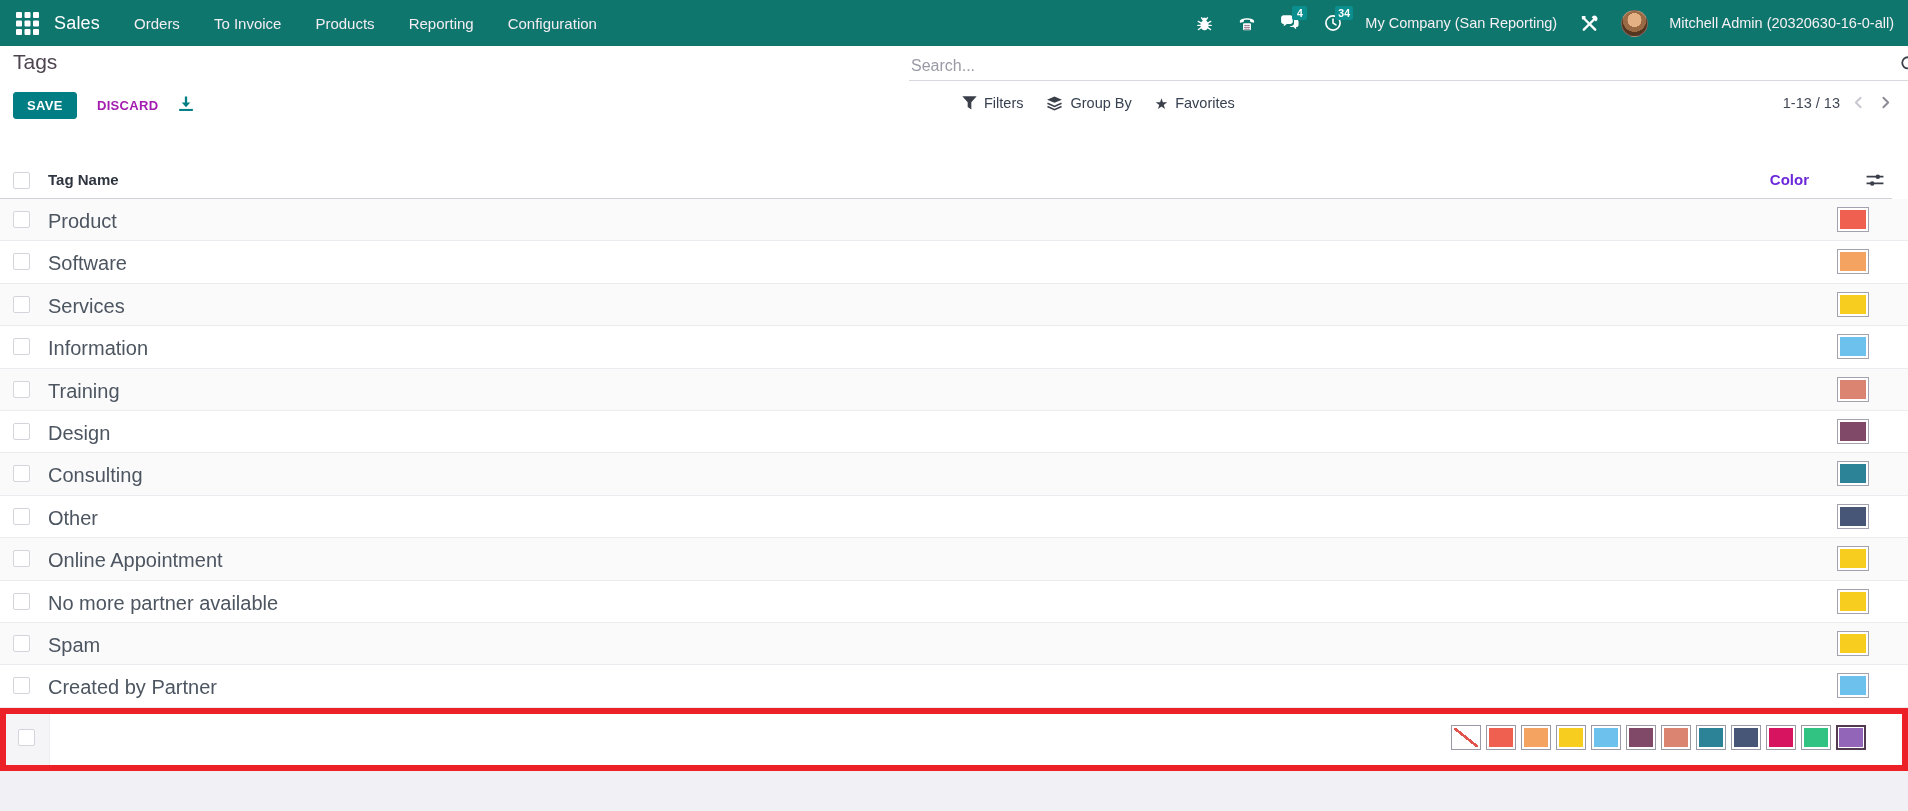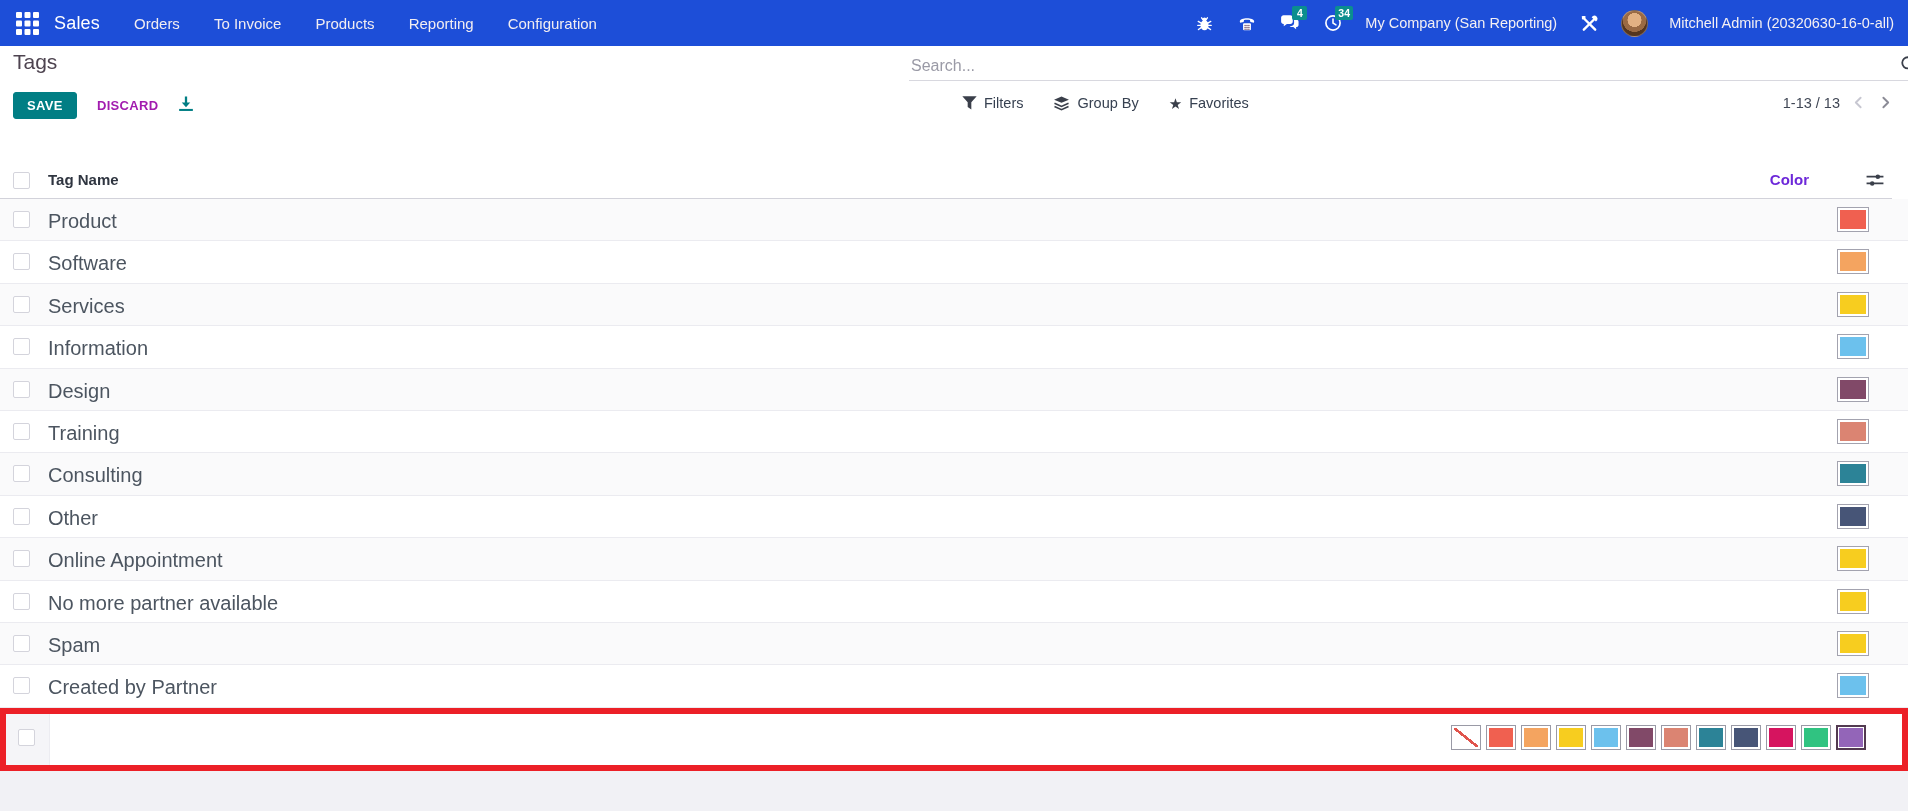--- a/index.html
+++ b/index.html
@@ -4,21 +4,21 @@
 <style>
   html,body{margin:0;padding:0;}
   body{
     width:1908px;height:811px;overflow:hidden;background:#fff;
     font-family:"Liberation Sans", sans-serif;
     position:relative;
   }
   
   .navbar{
     position:absolute;top:0;left:0;right:0;height:46px;
-    background:#1d4ed8;display:flex;align-items:center;
+    background:#0f766e;display:flex;align-items:center;
     color:#fff;padding:0 14px 0 10px;box-sizing:border-box;
   }
   .apps-btn{width:34px;height:34px;display:flex;align-items:center;justify-content:center;cursor:pointer;}
   .app-name{font-size:18px;font-weight:500;margin:0 12px 0 10px;letter-spacing:.2px;}
   .nav-menu{display:flex;align-items:center;gap:34px;margin-left:22px;font-size:15px;}
   .nav-item{color:#f2edf1;cursor:pointer;white-space:nowrap;}
   .systray{margin-left:auto;display:flex;align-items:center;gap:21px;font-size:14.5px;}
   .tray-icon{position:relative;display:flex;align-items:center;justify-content:center;width:22px;height:22px;cursor:pointer;}
   .badge{
     position:absolute;top:-6px;left:13px;background:#0b8e8e;color:#fff;
@@ -43,21 +43,21 @@
   .save-btn{
     position:absolute;left:13px;top:0;height:27px;padding:0 13px;
     background:#017e84;color:#fff;border:1px solid #017e84;border-radius:3px;
     font-family:"Liberation Sans",sans-serif;font-size:13px;font-weight:700;letter-spacing:.3px;cursor:pointer;
   }
   .discard-btn{
     position:absolute;left:89px;top:0;height:27px;padding:0 8px;background:transparent;border:0;
     color:#a21caf;font-family:"Liberation Sans",sans-serif;font-size:13px;font-weight:700;letter-spacing:.3px;cursor:pointer;
   }
   .export-btn{position:absolute;left:178px;top:4px;cursor:pointer;}
-  .facet-group{position:absolute;left:962px;top:3px;display:flex;gap:30px;align-items:flex-end;font-size:14.5px;color:#374151;}
+  .facet-group{position:absolute;left:962px;top:3px;display:flex;gap:23px;align-items:flex-end;font-size:14.5px;color:#374151;}
   .facet{display:flex;align-items:center;gap:7px;cursor:pointer;white-space:nowrap;}
   .star-glyph{font-size:15px;color:#3a3f4a;line-height:1;}
   .pager{position:absolute;right:14px;top:2px;display:flex;align-items:center;gap:10px;}
   .pager-text{font-size:14.5px;color:#404755;}
   .pager-btn{cursor:pointer;display:flex;align-items:center;}
   
   .list-header{
     position:absolute;left:0;right:16px;top:163px;height:36px;
     border-bottom:1px solid #d2d2da;box-sizing:border-box;
   }
@@ -290,31 +290,31 @@
   <div class="row">
     <div class="checkbox"></div>
     <div class="row-name">Information</div>
     <div class="swatch">
         <div class="swatch-fill" style="background: rgb(108, 193, 237);"></div>
       </div>
   </div>
 
   <div class="row">
     <div class="checkbox"></div>
+    <div class="row-name">Training</div>
+    <div class="swatch">
+        <div class="swatch-fill" style="background: rgb(219, 132, 114);"></div>
+      </div>
+  </div>
+
+  <div class="row">
+    <div class="checkbox"></div>
     <div class="row-name">Design</div>
     <div class="swatch">
         <div class="swatch-fill" style="background: rgb(129, 73, 104);"></div>
-      </div>
-  </div>
-
-  <div class="row">
-    <div class="checkbox"></div>
-    <div class="row-name">Training</div>
-    <div class="swatch">
-        <div class="swatch-fill" style="background: rgb(219, 132, 114);"></div>
       </div>
   </div>
 
   <div class="row">
     <div class="checkbox"></div>
     <div class="row-name">Consulting</div>
     <div class="swatch">
         <div class="swatch-fill" style="background: rgb(44, 131, 151);"></div>
       </div>
   </div>

